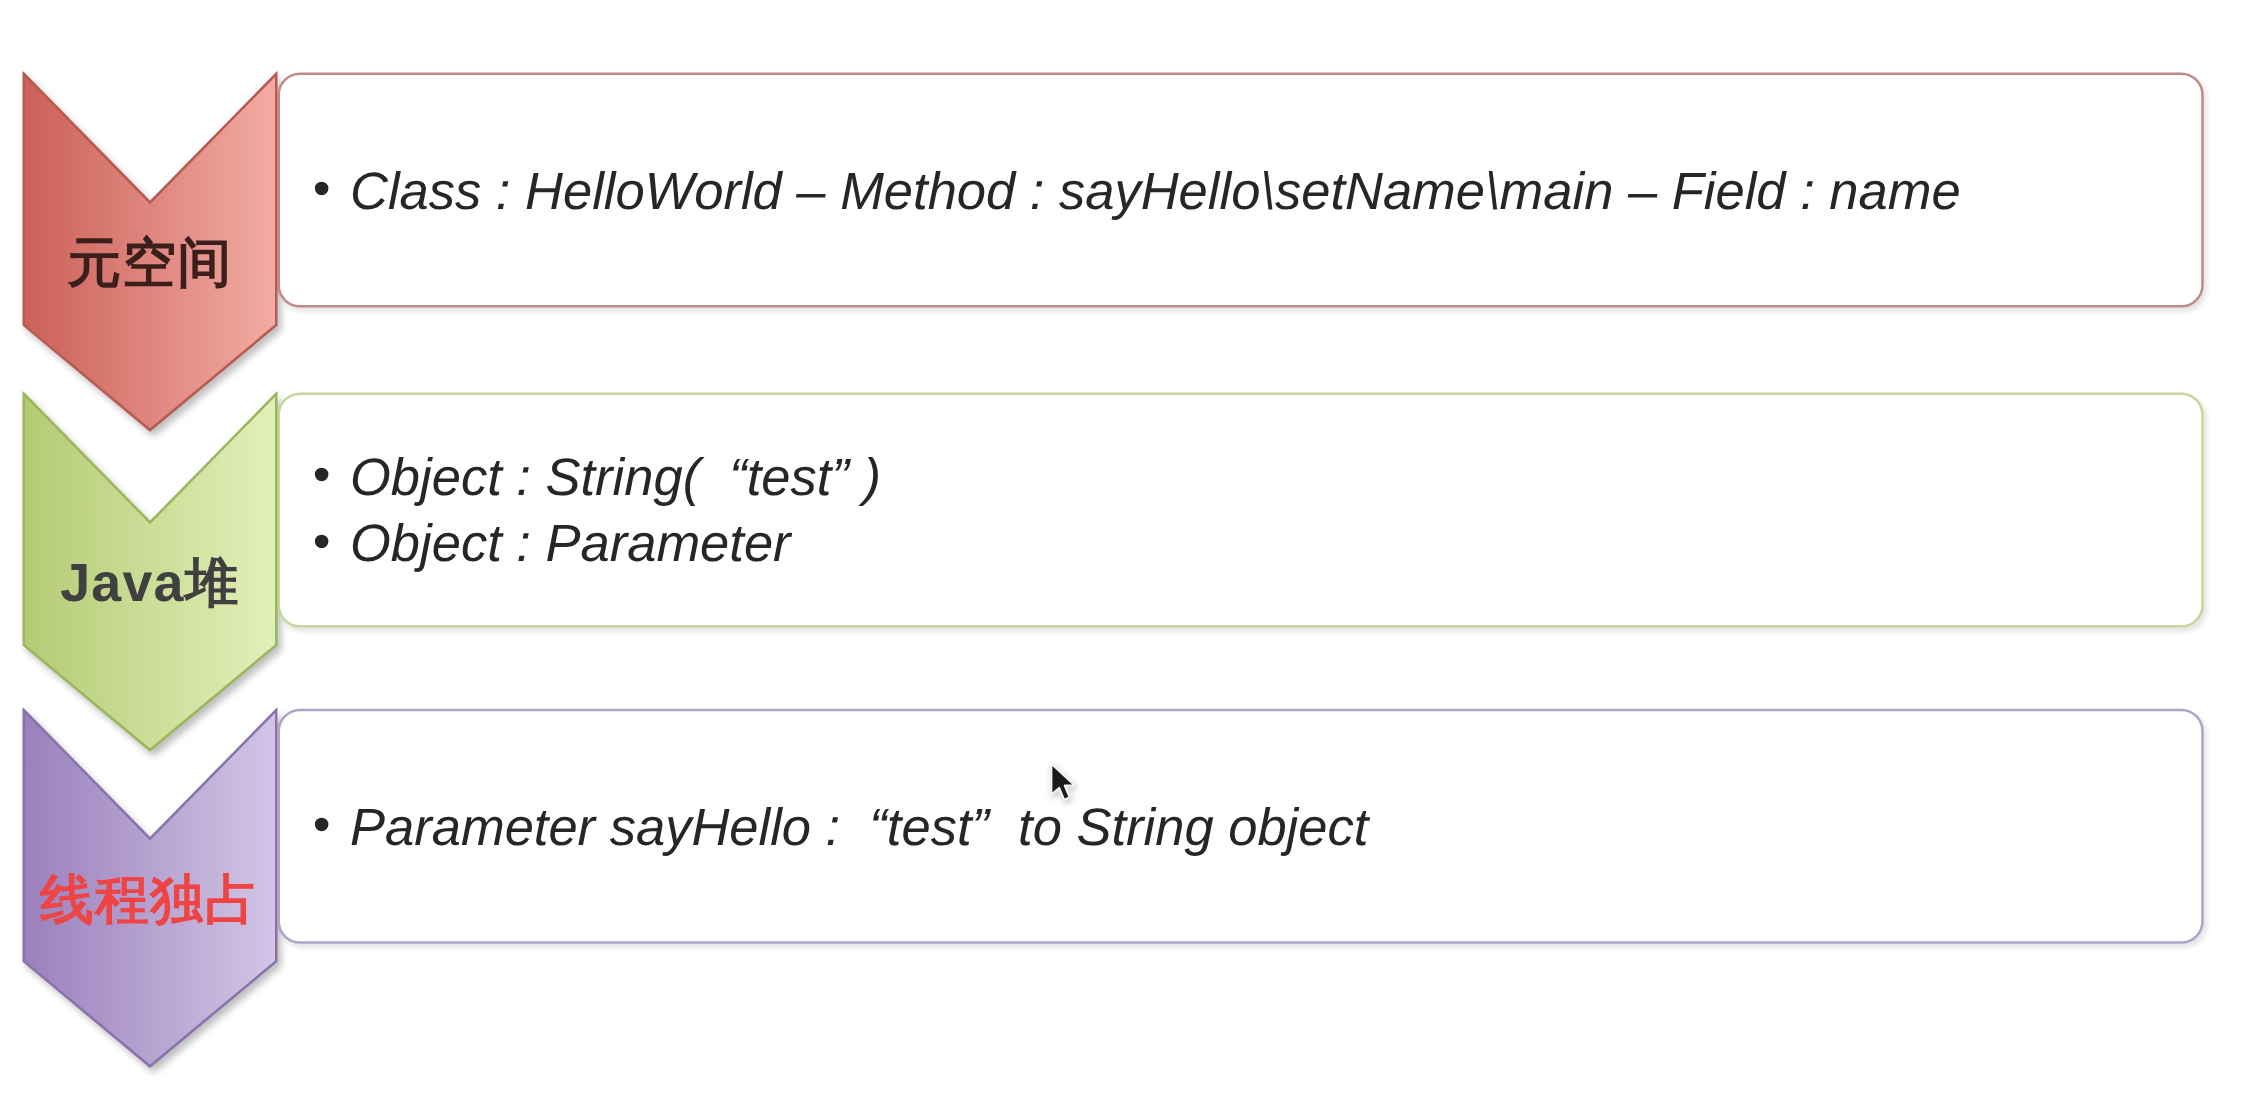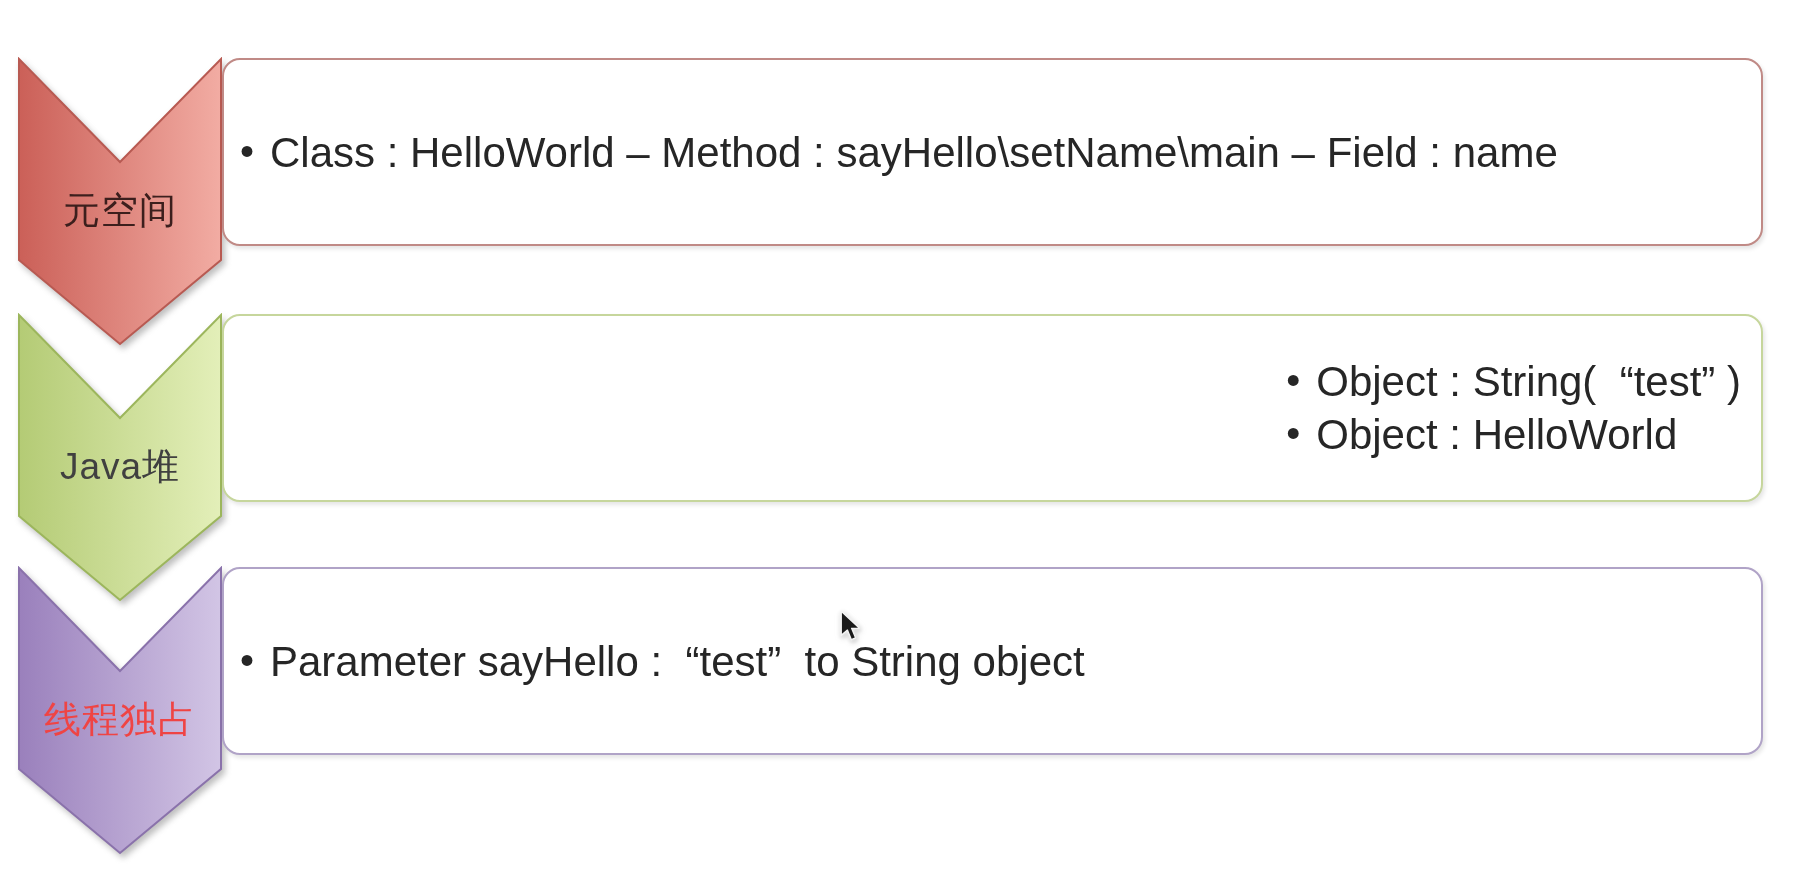--- a/index.html
+++ b/index.html
@@ -12,30 +12,30 @@
   .row2{top:313px}
   .row3{top:566px}
 
   .chevron-svg{
     position:absolute;left:0;top:0;width:206px;height:289px;
     filter:drop-shadow(3px 4px 3px rgba(110,110,110,0.45));
   }
   .chevron-label{
     position:absolute;left:0;top:104px;width:206px;height:100px;
     display:flex;align-items:center;justify-content:center;
-    font-size:37px;font-weight:400;letter-spacing:1px;z-index:2;
+    font-size:43px;font-weight:700;letter-spacing:1px;z-index:2;
   }
   .box{
     position:absolute;left:205px;top:1px;width:1537px;height:184px;
     background:#ffffff;border:2px solid #cccccc;border-radius:18px;
     box-shadow:2px 3px 4px rgba(0,0,0,0.10);
     display:flex;align-items:center;
   }
   .bullets{
-    list-style:none;margin:0;padding:0 20px 0 16px;
+    list-style:none;margin:0;padding:0 20px 0 26px;font-style:italic;
   }
   .bullets li{
     position:relative;padding-left:30px;
     font-size:42px;line-height:53px;color:#262626;white-space:pre;
   }
   .bullets li::before{
     content:"•";
     position:absolute;left:0;top:-1px;font-size:40px;
   }
   .cursor{
@@ -70,24 +70,24 @@
     <svg class="chevron-svg" viewBox="0 0 206 289">
       <defs>
         <linearGradient id="grad1" x1="0" y1="0" x2="1" y2="0">
           <stop offset="0" stop-color="#b4cb75"></stop>
           <stop offset="1" stop-color="#e3efb9"></stop>
         </linearGradient>
       </defs>
       <polygon points="2,2 103,105 204,2 204,203 103,287 2,203" fill="url(#grad1)" stroke-width="2" stroke="#9cb65c"></polygon>
     </svg>
     <div class="chevron-label" style="color: #404040;">Java堆</div>
-    <div class="box" style="border-color: rgb(198, 214, 156); justify-content: flex-end;">
+    <div class="box" style="border-color: rgb(198, 214, 156);">
       <ul class="bullets">
         <li>Object : String(  “test” )</li>
-        <li>Object : HelloWorld</li>
+        <li>Object : Parameter</li>
       </ul>
     </div>
   </div>
 
   <div class="row row3">
     <svg class="chevron-svg" viewBox="0 0 206 289">
       <defs>
         <linearGradient id="grad2" x1="0" y1="0" x2="1" y2="0">
           <stop offset="0" stop-color="#9a80bc"></stop>
           <stop offset="1" stop-color="#d2c5e5"></stop>

